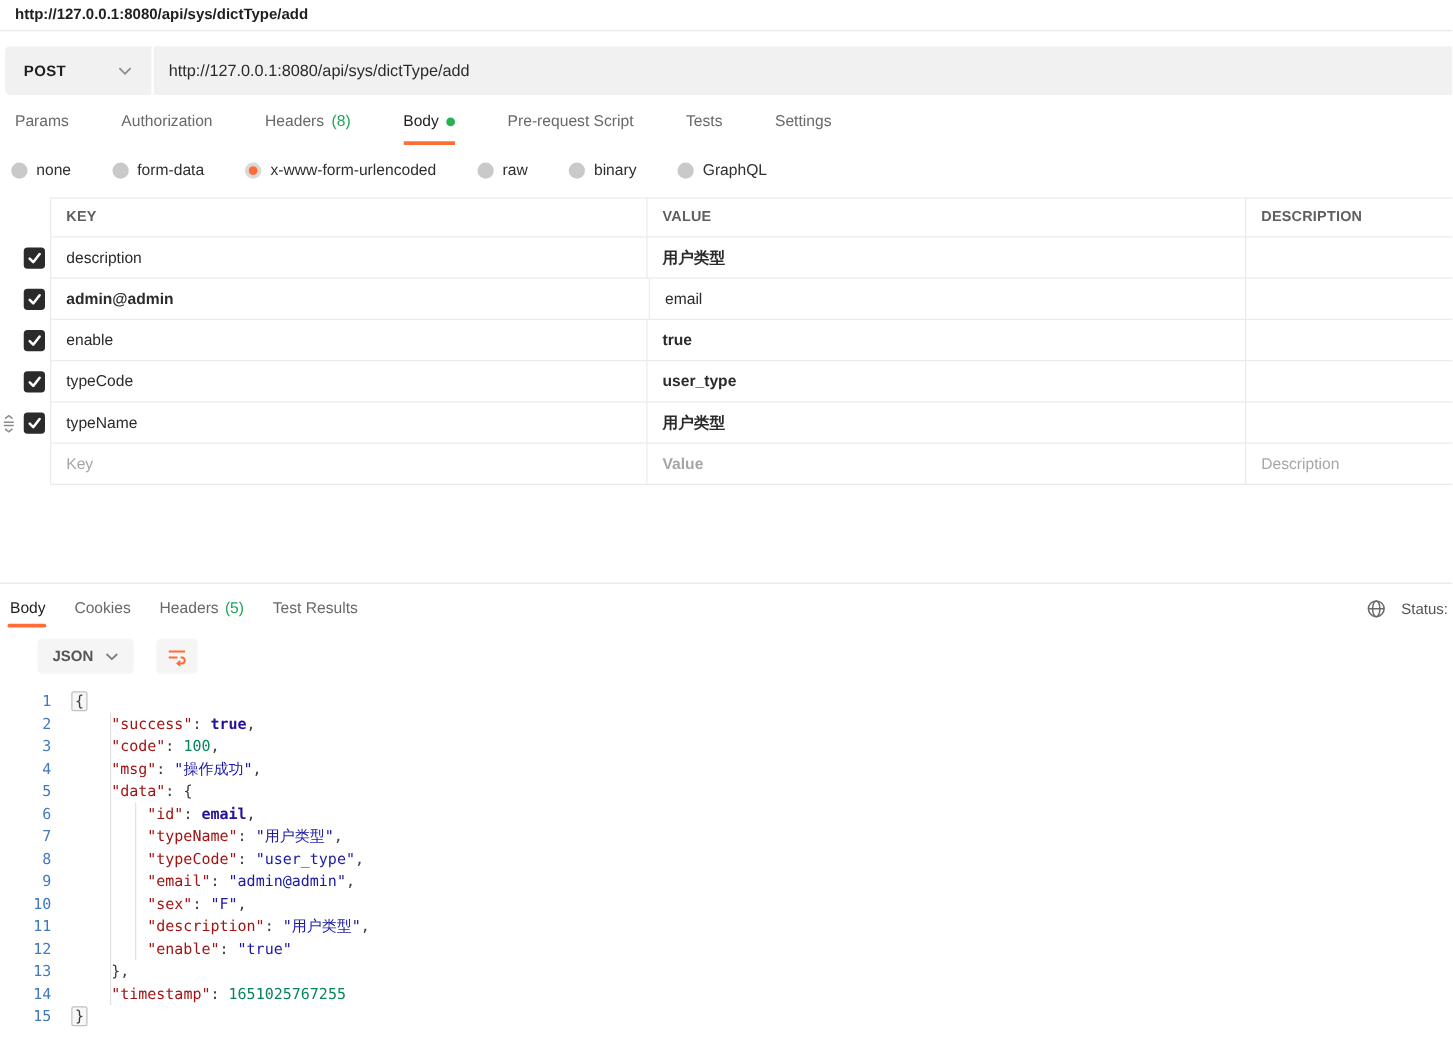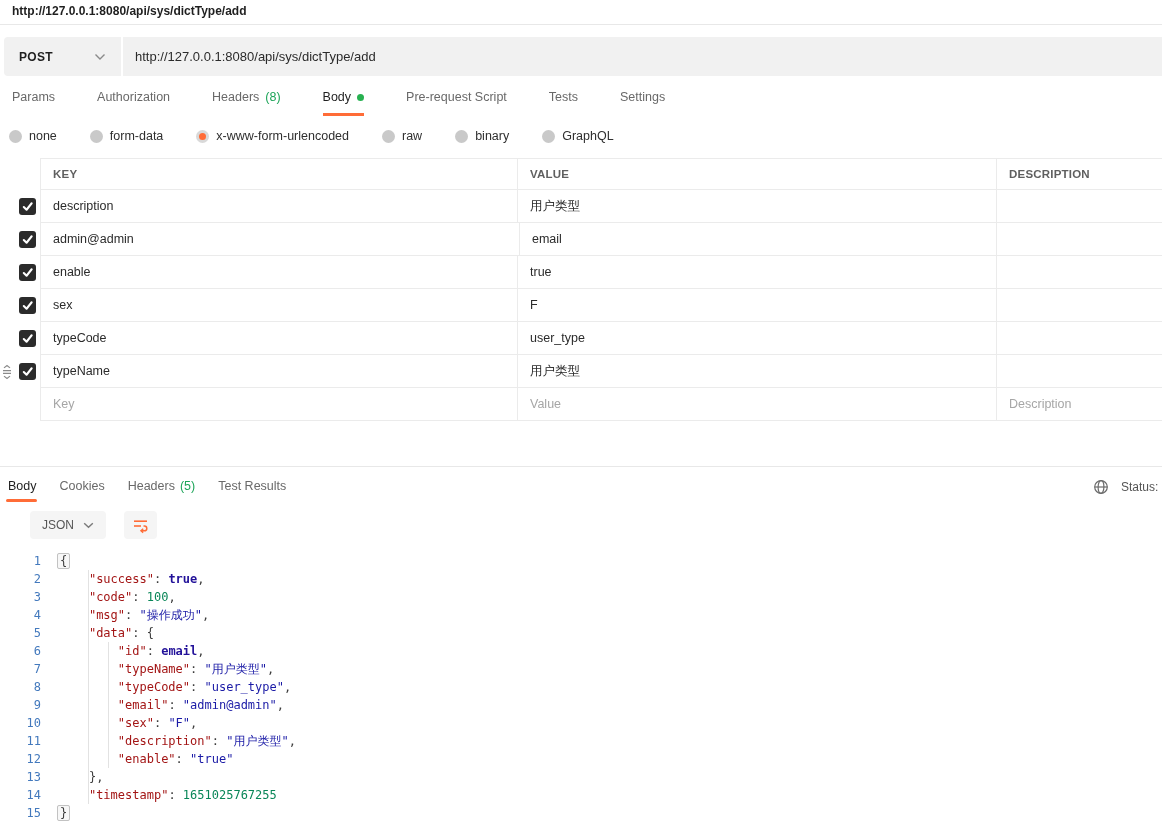--- a/index.html
+++ b/index.html
@@ -30,21 +30,21 @@
   .radio { width:13px; height:13px; border-radius:50%; background:#c9c9c9; position:relative; flex:none; }
   .mode.sel .radio { background:#d9d9d9; }
   .mode.sel .radio::after { content:''; position:absolute; inset:3px; border-radius:50%; background:#FF6C37; }
 
   
   .ptable { position:absolute; top:158px; left:0; right:0; }
   .t-row { display:flex; height:33px; }
   .t-row.head { height:32px; }
   .c-gutter { width:40px; display:flex; align-items:center; justify-content:flex-end; padding-right:4px; position:relative; }
   .c-key { width:477px;text-align:center; }
-  .c-val { width:479px; }
+  .c-val { width:479px;font-weight:bold; }
   .c-desc { flex:1; }
   .cell { border-left:1px solid #ebebeb; border-bottom:1px solid #ebebeb; display:flex; align-items:center;
     padding:0 12px; font-size:12.5px; color:#2b2b2b; overflow:hidden; white-space:nowrap; }
   .head .cell { border-top:1px solid #ebebeb; font-size:11.5px; font-weight:700; color:#5f5f5f; letter-spacing:.2px; }
   .t-row.ghost .cell { color:#a6a6a6; }
   .cbox { width:17px; height:17px; background:#2b2b2b; border-radius:3px; display:flex; align-items:center;
     justify-content:center; cursor:pointer; flex:none; }
   .draghandle { position:absolute; left:1px; top:50%; transform:translateY(-50%); cursor:grab; line-height:0; }
 
   
@@ -56,21 +56,21 @@
   .resp-underline { position:absolute; top:499px; left:6px; width:31px; height:3px; background:#FF6C37; border-radius:2px; }
   .status-wrap { position:absolute; top:479px; left:1093px; display:flex; align-items:center; gap:12px; font-size:12px; color:#555; white-space:nowrap; }
   .status-val { color:#1da559; }
 
   
   .resp-toolbar { position:absolute; top:511px; left:12px; display:flex; align-items:center; height:28px; }
   .seg { display:flex; background:#f5f5f5; border-radius:4px; height:28px; font-size:12px; color:#696969; }
   .seg-btn { padding:0 16px; display:flex; align-items:center; cursor:pointer; }
   .seg-btn.active { background:#e3e3e3; border-radius:4px; color:#1f1f1f; }
   .lang-select { margin-left:18px; height:28px; background:#f5f5f5; border-radius:4px; padding:0 12px;
-    display:flex; align-items:center; gap:9px; font-size:12px; font-weight:400; color:#555; cursor:pointer; }
+    display:flex; align-items:center; gap:9px; font-size:12px; font-weight:700; color:#555; cursor:pointer; }
   .wrap-btn { margin-left:18px; width:33px; height:28px; background:#f5f5f5; border-radius:4px;
     display:flex; align-items:center; justify-content:center; cursor:pointer; }
 
   
   .code { position:absolute; top:552px; left:0; right:0; bottom:0;
     font-family:"DejaVu Sans Mono", monospace; font-size:12px; }
   .indent-guide { position:absolute; width:1px; background:#e2e2e2; }
   .ig1 { left:88px; top:18px; height:234px; }
   .ig2 { left:108px; top:90px; height:126px; }
   .code-line { display:flex; height:18px; line-height:18px; }
@@ -196,32 +196,20 @@
       <div class="cell c-desc"></div>
     </div>
     <div class="t-row">
       <div class="c-gutter">
         <div class="cbox">
           <svg width="13" height="13" viewBox="0 0 14 14">
             <polyline points="3,7.5 6,10.5 11.5,3.5" fill="none" stroke="#fff" stroke-width="2.2" stroke-linecap="round" stroke-linejoin="round"></polyline>
           </svg>
         </div>
       </div>
-      <div class="cell c-key">sex</div>
-      <div class="cell c-val">F</div>
-      <div class="cell c-desc"></div>
-    </div>
-    <div class="t-row">
-      <div class="c-gutter">
-        <div class="cbox">
-          <svg width="13" height="13" viewBox="0 0 14 14">
-            <polyline points="3,7.5 6,10.5 11.5,3.5" fill="none" stroke="#fff" stroke-width="2.2" stroke-linecap="round" stroke-linejoin="round"></polyline>
-          </svg>
-        </div>
-      </div>
       <div class="cell c-key">typeCode</div>
       <div class="cell c-val">user_type</div>
       <div class="cell c-desc"></div>
     </div>
     <div class="t-row">
       <div class="c-gutter">
         <div class="draghandle"><svg width="12" height="15" viewBox="0 0 12 15">
             <polyline points="3,3.4 6,1 9,3.4" fill="none" stroke="#8a8a8a" stroke-width="1.2"></polyline>
             <line x1="2" y1="6.2" x2="10" y2="6.2" stroke="#8a8a8a" stroke-width="1.2"></line>
             <line x1="2" y1="8.8" x2="10" y2="8.8" stroke="#8a8a8a" stroke-width="1.2"></line>

